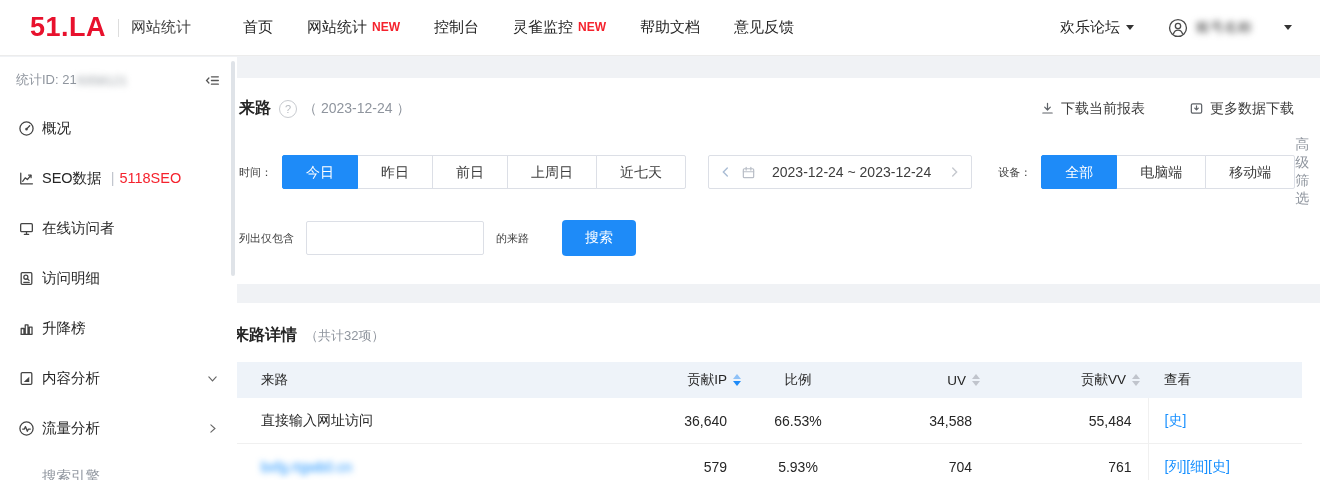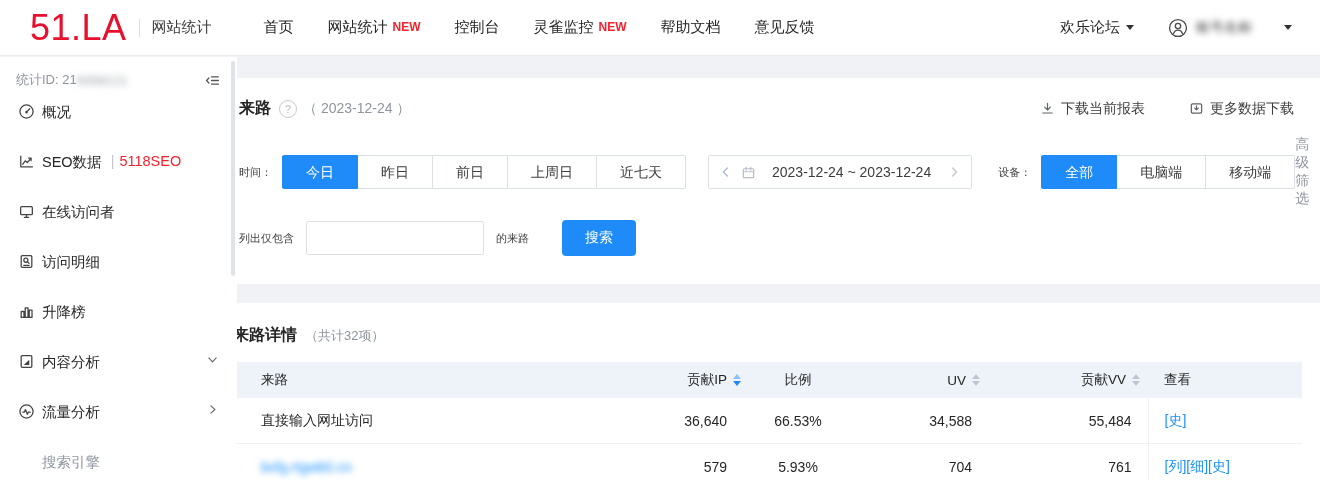--- a/index.html
+++ b/index.html
@@ -3,39 +3,39 @@
 <meta charset="utf-8">
 <style>
   html,body{margin:0;padding:0;width:1320px;height:480px;overflow:hidden;background:#f0f2f5;
     font-family:"Liberation Sans","DejaVu Sans",sans-serif;-webkit-font-smoothing:antialiased}
   .blur{filter:blur(3px);user-select:none}
   svg{display:block}
 
   
   .topbar{position:absolute;top:0;left:0;right:0;height:56px;background:#fff;border-bottom:1px solid #ececec;
     display:flex;align-items:center;padding:0 28px 0 30px;box-sizing:border-box;z-index:3}
-  .logo{font-size:36px;font-weight:400;color:#e8112d;letter-spacing:.5px;cursor:pointer}
+  .logo{font-size:27px;font-weight:700;color:#e8112d;letter-spacing:.5px;cursor:pointer}
   .logo-divider{width:1px;height:18px;background:#ddd;margin:0 12px}
   .product{font-size:15px;color:#3d3d3d}
   .topnav{display:flex;margin-left:52px;gap:34px;align-items:center}
   .nav-item{font-size:15px;color:#262626;cursor:pointer;white-space:nowrap}
   .badge-new{color:#f5222d;font-size:12px;font-weight:700;margin-left:5px;vertical-align:1px}
   .topbar-right{margin-left:auto;display:flex;align-items:center}
   .forum{font-size:15px;color:#262626;cursor:pointer;display:flex;align-items:center;margin-right:34px}
   .caret{width:0;height:0;border-left:4px solid transparent;border-right:4px solid transparent;
     border-top:5px solid #333;display:inline-block;margin-left:6px}
   .userbox{display:flex;align-items:center;gap:8px;cursor:pointer}
   .username{font-size:14px;color:#444;width:74px;overflow:hidden;white-space:nowrap}
 
   
   .sidebar{position:absolute;top:57px;left:0;width:237px;bottom:0;background:#fff;z-index:2}
   .stat-row{display:flex;align-items:center;height:46px;padding:0 16px;font-size:13px;color:#8f959e}
   .stat-masked{color:#9aa0a6}
   .collapse-btn{margin-left:auto;cursor:pointer}
-  .side-item{display:flex;height:50px;padding:0 18px;font-size:14.5px;color:#262626;cursor:pointer}
+  .side-item{display:flex;align-items:center;height:50px;padding:0 18px;font-size:14.5px;color:#262626;cursor:pointer}
   .sicon{width:17px;height:17px;margin-right:7px;flex:none}
   .sdiv{color:#c0c4cc;margin:0 5px 0 9px}
   .sred{color:#f5222d}
   .side-item .chev{margin-left:auto}
   .side-item.sub{padding-left:42px;color:#8f959e;height:46px}
   .sb-thumb{position:absolute;right:2px;top:4px;width:4px;height:215px;background:#dfe3e8;border-radius:2px}
 
   
   .main{position:absolute;left:197px;top:57px;right:0;bottom:0;background:#f0f2f5;
     padding:21px 0 0 18px;box-sizing:border-box;overflow:hidden}

